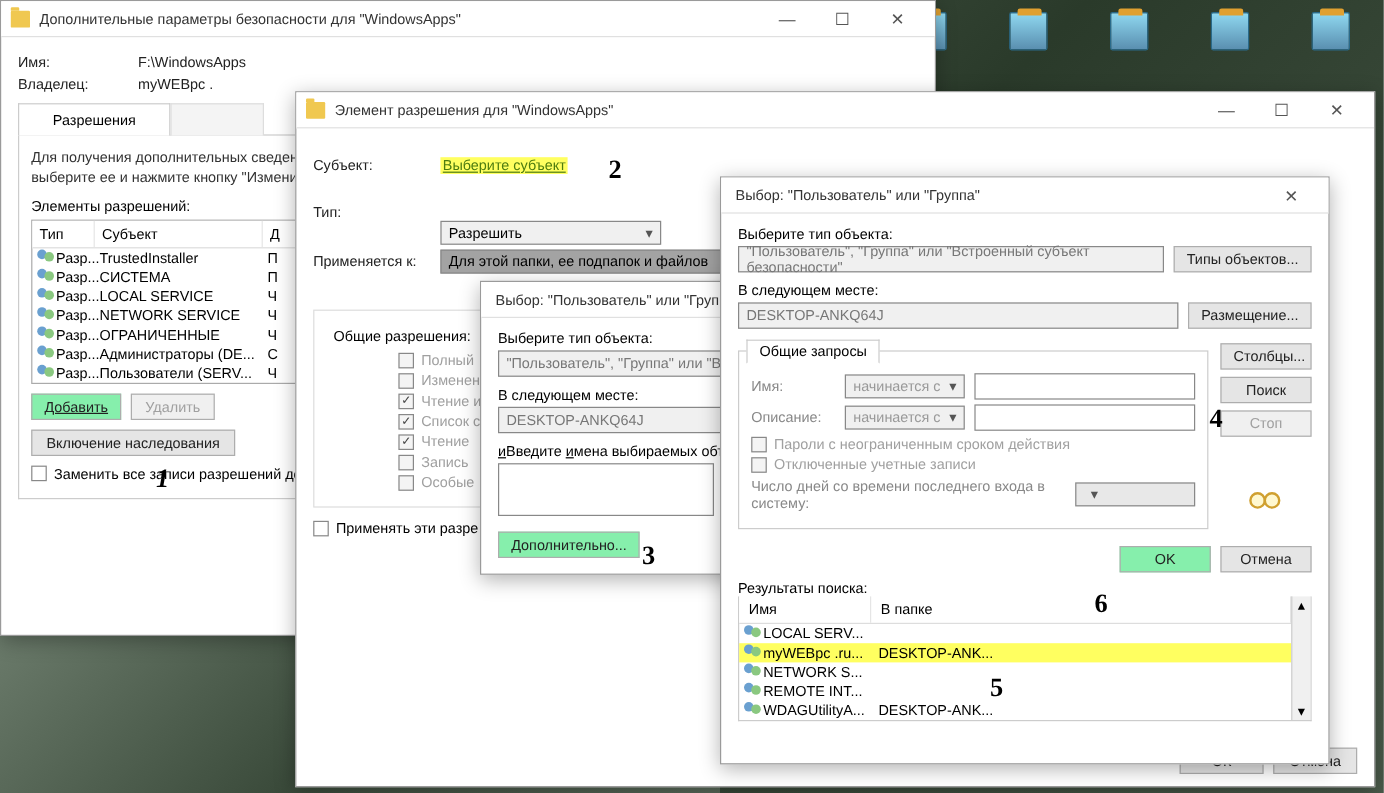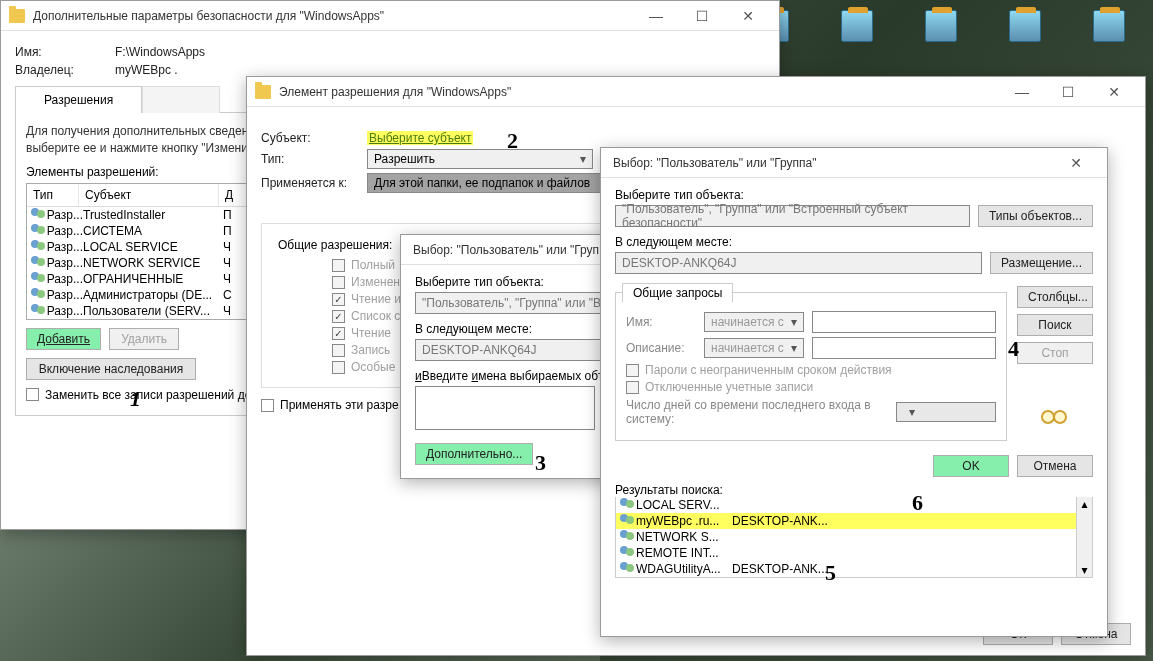--- a/index.html
+++ b/index.html
@@ -210,21 +210,21 @@
       <div class="win-btn close">✕</div>
     </div>
   </div>
   <div class="body">
     <div class="row" style="margin-top:14px;">
         <div class="lbl" style="width:106px;">Субъект:</div>
       <span class="link hl">Выберите субъект</span>
     </div>
     <div class="row">
         <div class="lbl" style="width:106px;">Тип:</div>
-      <div class="dd" style="width:226px;background:#f0f0f0;">
+      <div class="dd" style="width:184px;background:#f0f0f0;margin-top:35px;">
           <span>Разрешить</span>
         </div>
     </div>
     <div class="row">
         <div class="lbl" style="width:106px;">Применяется к:</div>
       <div class="dd" style="width:260px;background:#a3a3a3;">
           <span>Для этой папки, ее подпапок и файлов</span>
         </div>
     </div>
 
@@ -364,20 +364,24 @@
     </div>
 
     <div class="row" style="justify-content:flex-end;gap:8px;margin:14px 0 6px;">
       <div class="btn hl" style="min-width:76px;">OK</div>
       <div class="btn" style="min-width:76px;">Отмена</div>
     </div>
 
     <div>Результаты поиска:</div>
     <div class="results" style="display:flex;">
       <div style="flex:1;">
+        <div class="res-hd">
+          <div style="width:110px;">Имя</div>
+          <div style="flex:1;">В папке</div>
+        </div>
         <div id="w4rows">
             <div class="res-row">
               <span class="two-person"></span>
               <div style="width:96px;">LOCAL SERV...</div>
               <div></div>
             </div>
             <div class="res-row sel">
               <span class="two-person"></span>
               <div style="width:96px;">myWEBpc .ru...</div>
               <div>DESKTOP-ANK...</div>

